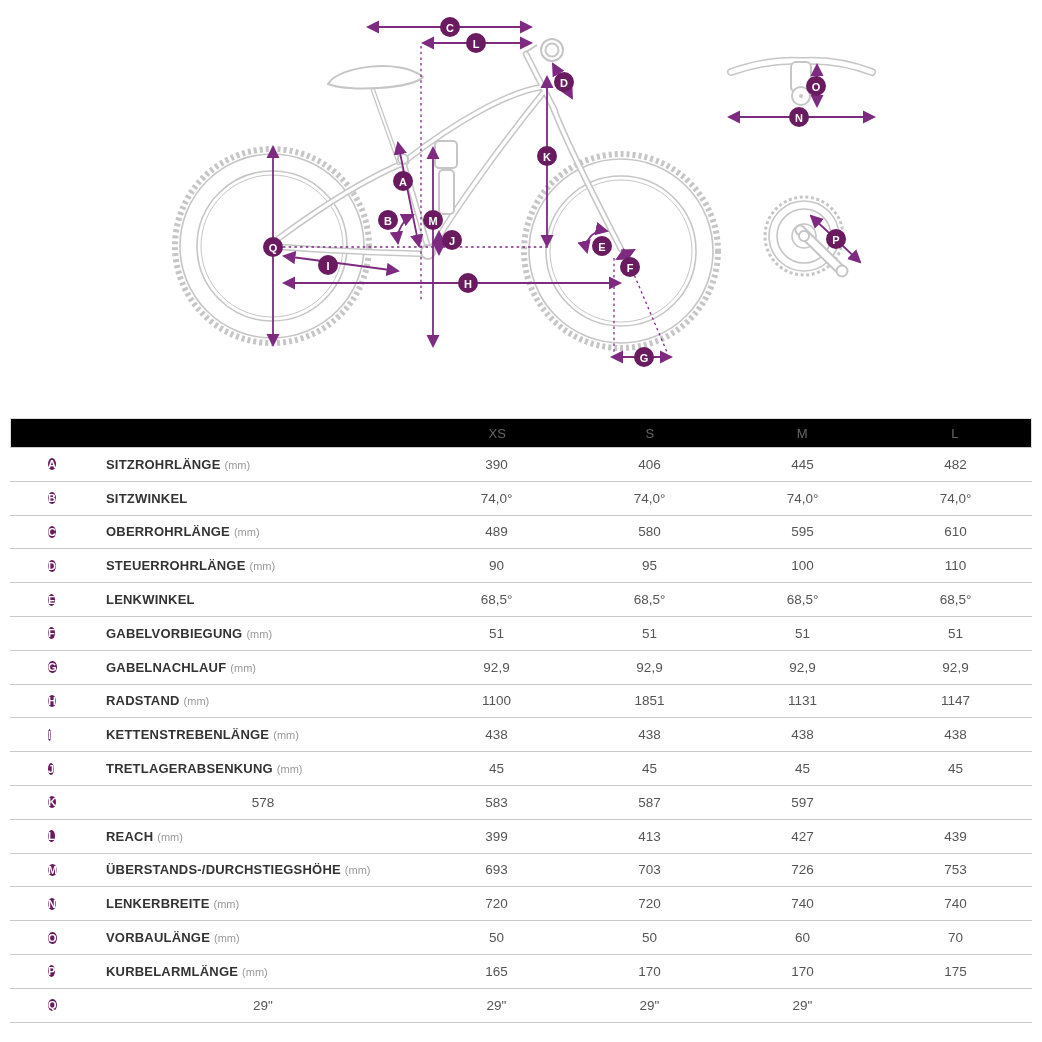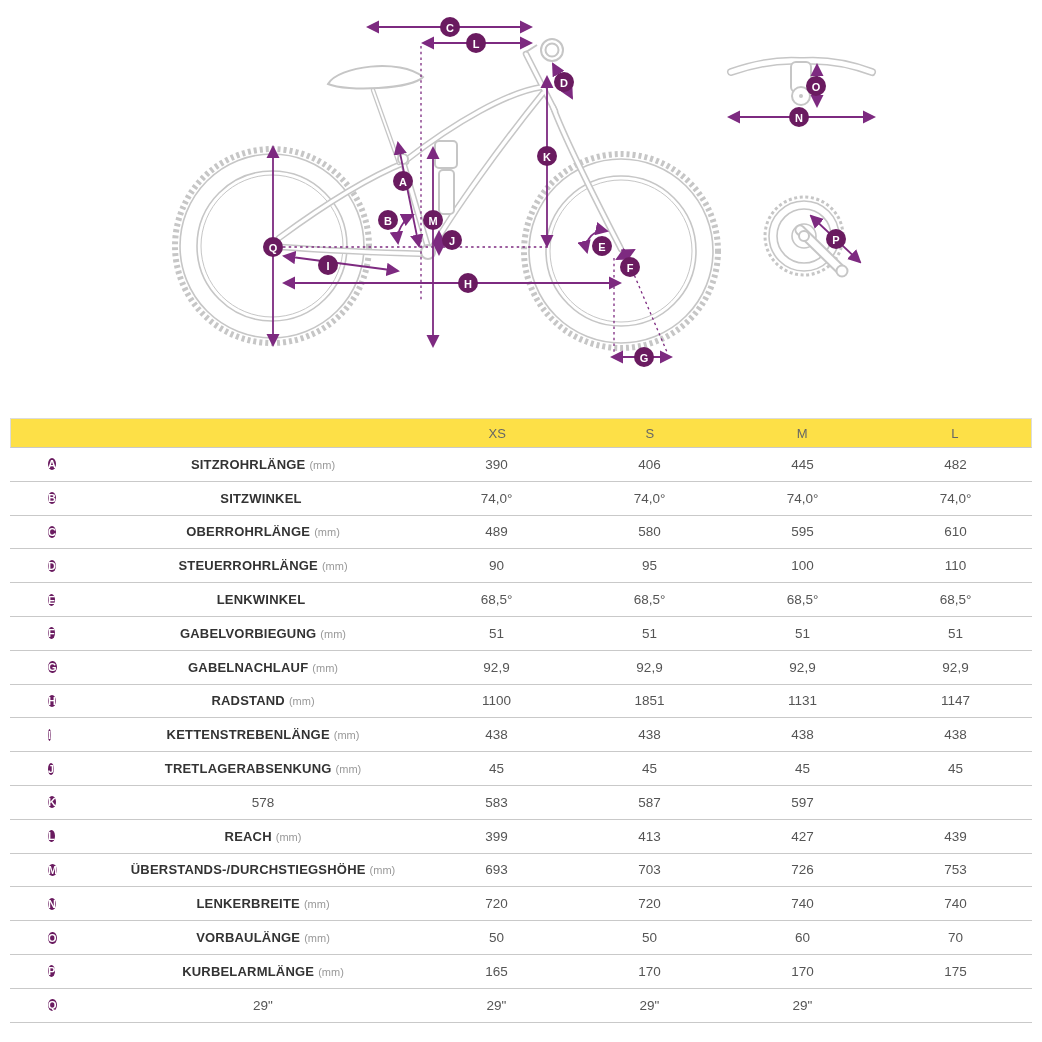--- a/index.html
+++ b/index.html
@@ -25,37 +25,37 @@
   .arrow{marker-start:url(#ah);marker-end:url(#ah);}
   .dash{fill:none;stroke:var(--arrow);stroke-width:1.3;stroke-dasharray:2.5 3.2;}
   #ah path{fill:var(--arrow);}
   .marker-badge circle{fill:var(--badge);}
   .marker-badge text{fill:#fff;font-family:"Liberation Sans",sans-serif;font-size:11px;font-weight:bold;text-anchor:middle;dominant-baseline:central;}
 
   
   .spec-table{margin:18px 10px 0 10px;}
   .thead{
     display:grid;grid-template-columns:96px 314px 1fr 1fr 1fr 1fr;
-    height:30px;align-items:center;background:#fde047;
+    height:30px;align-items:center;background:#000000;
     border:1px solid #dcdcdc;border-bottom:1px solid #c9c9c9;
     color:#666;font-size:13px;
   }
   .thead .hcell{text-align:center;}
   .trow{
     display:grid;grid-template-columns:96px 314px 1fr 1fr 1fr 1fr;
     height:33.8px;align-items:center;
     border-bottom:1px solid var(--row-border);
   }
   .badge{
     width:20px;height:20px;border-radius:50%;
     background:var(--badge);color:#fff;
     font-size:11px;font-weight:bold;line-height:20px;text-align:center;
     margin-left:38px;
   }
-  .lbl{font-size:13px;font-weight:bold;color:#333;letter-spacing:.2px;white-space:nowrap;text-align:center;}
+  .lbl{font-size:13px;font-weight:bold;color:#333;letter-spacing:.2px;white-space:nowrap;}
   .lbl .unit{font-size:11px;font-weight:normal;color:#999;margin-left:4px;letter-spacing:0;}
   .val{text-align:center;font-size:13.5px;color:#555;}
 </style>
 </head>
 <body>
 
 <div class="page">
 
   <svg class="diagram" viewBox="0 0 1042 400">
     <defs>

